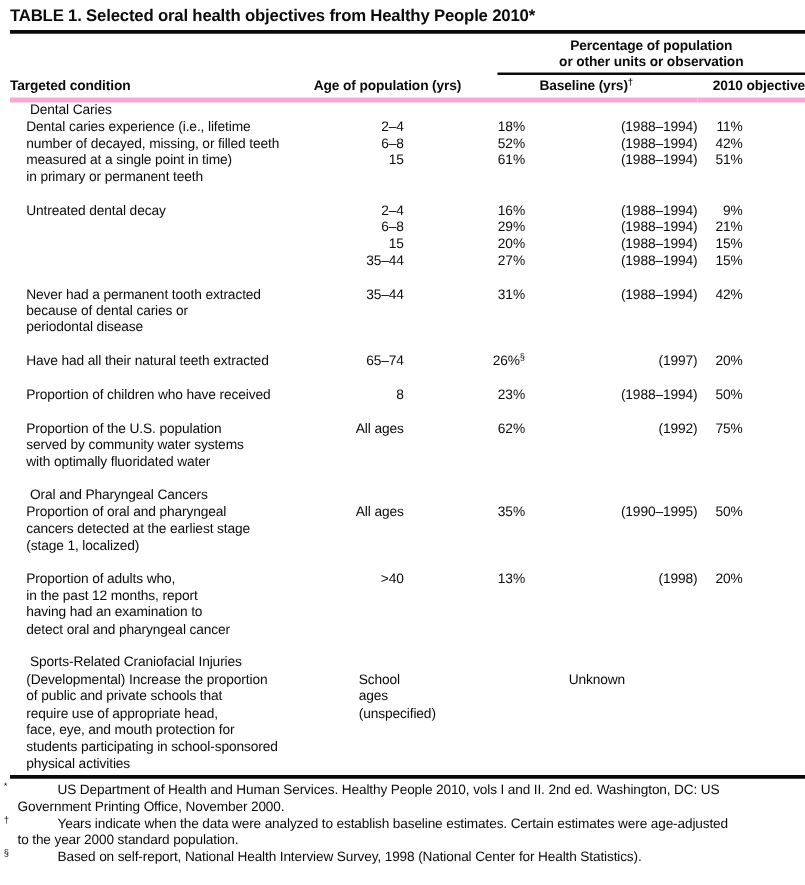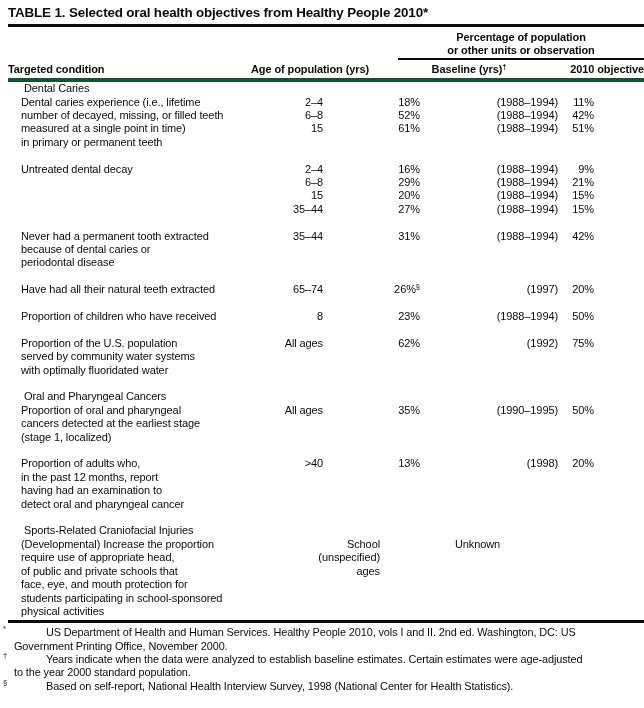--- a/index.html
+++ b/index.html
@@ -23,34 +23,34 @@
     border-collapse:collapse; table-layout:fixed;
     width:636px; font-size:11px; letter-spacing:-0.1px;
   }
   thead th { font-weight:700; padding:0; }
   .h-group { vertical-align:top; padding-top:4px; }
   .h-group-inner {
     margin-left:18px; padding-bottom:2px;
     text-align:center; line-height:12.6px;
     border-bottom:2px solid #0b0b0b; white-space:nowrap;
   }
-  tr.cols th { vertical-align:bottom; border-bottom:4px solid #14532d; padding-bottom:3px; height:15px; white-space:nowrap; }
+  tr.cols th { vertical-align:bottom; border-bottom:4px solid #f9a8d4; padding-bottom:3px; height:15px; white-space:nowrap; }
   .h-cond { text-align:left; }
   .h-age  { text-align:center; }
   .h-baseline { text-align:center; }
   .h-obj  { text-align:right;margin-top:40px; }
 
   tbody td {
     padding:0; height:13.4px; line-height:13.4px;
     white-space:nowrap; overflow:visible;
   }
   tr.section td { font-weight:400; padding-left:16px; }
   td.c-cond { padding-left:13px; }
   td.c-age  { text-align:right; padding-right:57px; }
-  td.c-age.left { text-align:right; padding-left:47px; padding-right:0; }
+  td.c-age.left { text-align:left; padding-left:47px; padding-right:0; }
   td.c-pct  { text-align:right; }
   td.c-pct.left { text-align:center; padding-left:17px; }
   td.c-yrs  { text-align:right; }
   td.c-obj  { text-align:right; padding-right:50px; }
   tr.spacer td { height:13.4px; }
 
   sup { font-size:7.5px; line-height:0; vertical-align:4px; letter-spacing:0; }
 
   .rule-bottom { width:636px; height:3px; background:#0b0b0b; margin-top:2px; }
 
@@ -285,29 +285,29 @@
         <tr class="section">
           <td colspan="5">Sports-Related Craniofacial Injuries</td>
         </tr>
         <tr>
           <td class="c-cond">(Developmental) Increase the proportion</td>
           <td class="c-age left">School</td>
           <td class="c-pct left" colspan="2">Unknown</td>
           <td class="c-obj"></td>
         </tr>
         <tr>
+          <td class="c-cond">of public and private schools that</td>
+          <td class="c-age left">ages</td>
+          <td class="c-pct"></td>
+          <td class="c-yrs"></td>
+          <td class="c-obj"></td>
+        </tr>
+        <tr>
           <td class="c-cond">require use of appropriate head,</td>
           <td class="c-age left">(unspecified)</td>
-          <td class="c-pct"></td>
-          <td class="c-yrs"></td>
-          <td class="c-obj"></td>
-        </tr>
-        <tr>
-          <td class="c-cond">of public and private schools that</td>
-          <td class="c-age left">ages</td>
           <td class="c-pct"></td>
           <td class="c-yrs"></td>
           <td class="c-obj"></td>
         </tr>
         <tr>
           <td class="c-cond">face, eye, and mouth protection for</td>
           <td class="c-age"></td>
           <td class="c-pct"></td>
           <td class="c-yrs"></td>
           <td class="c-obj"></td>

